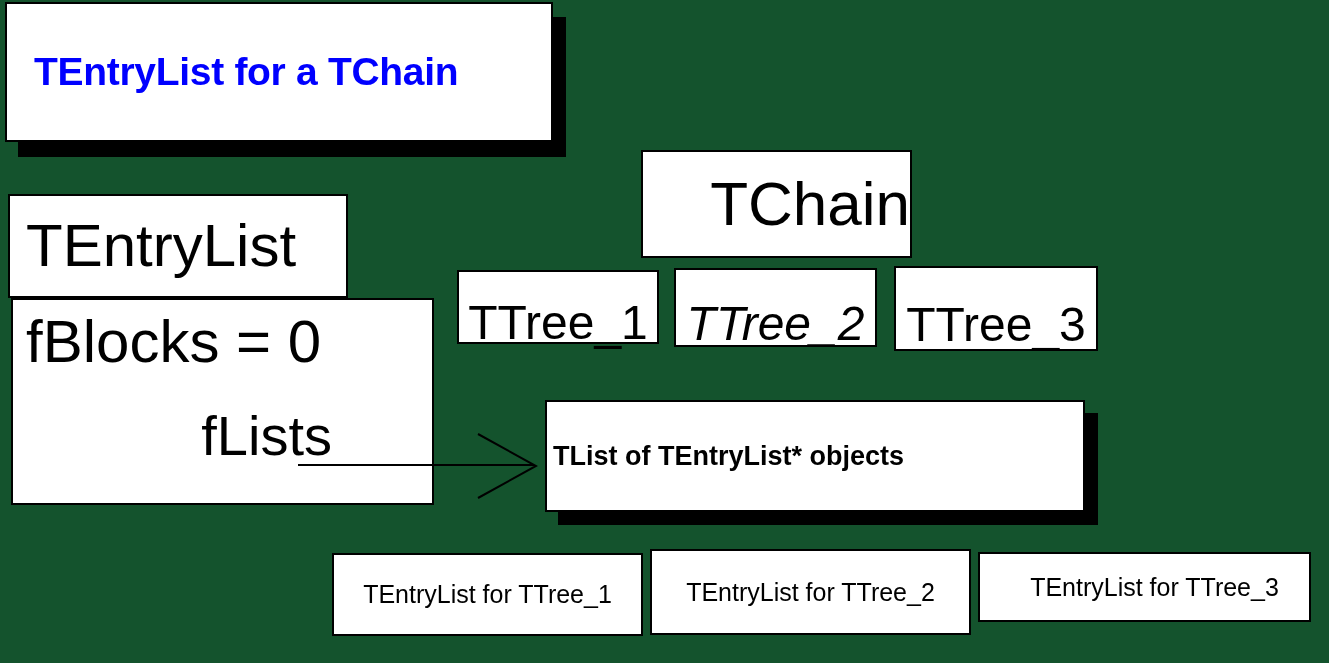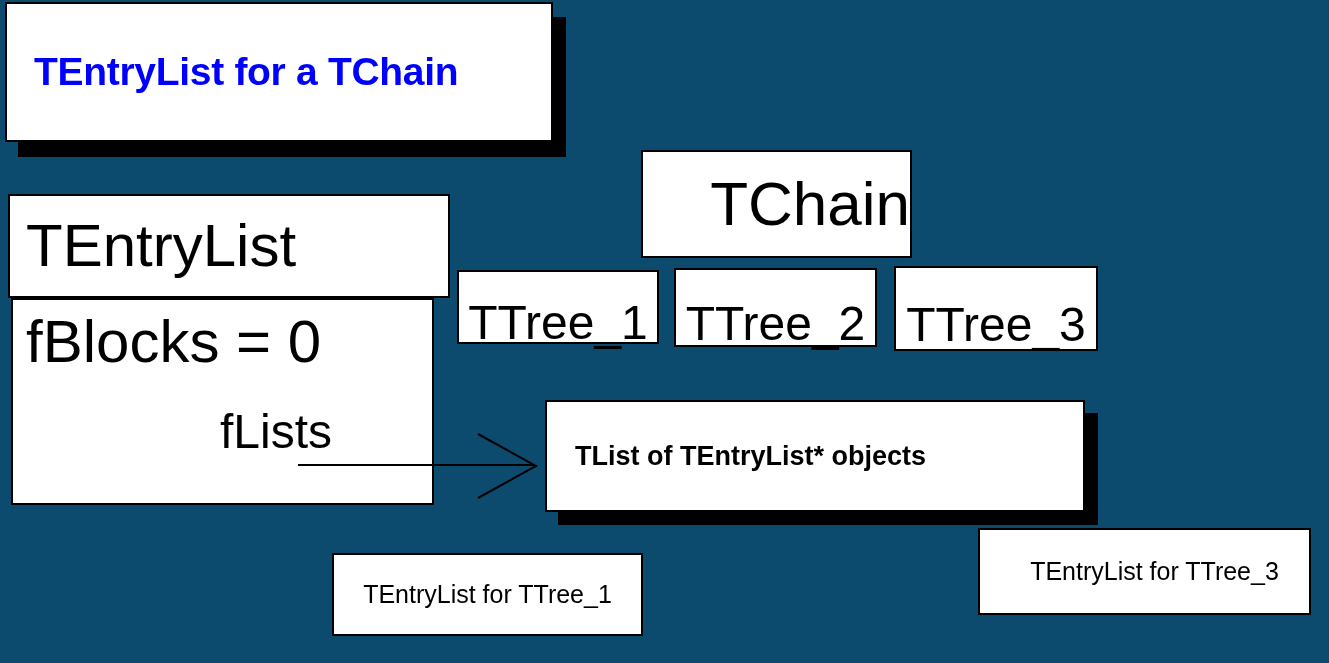--- a/index.html
+++ b/index.html
@@ -11,21 +11,21 @@
     width: 1329px;
     height: 663px;
     overflow: hidden;
     font-family: "Liberation Sans", sans-serif;
     color: #000000;
   }
   #canvas {
     position: relative;
     width: 1329px;
     height: 663px;
-    background: #0c4a6e;
+    background: #14532d;
   }
   .shadow {
     position: absolute;
     background: #000000;
     z-index: 1;
   }
   .box {
     position: absolute;
     background: #ffffff;
     border: 2px solid #000000;
@@ -54,21 +54,21 @@
     left: 18px;
     top: 17px;
     width: 548px;
     height: 140px;
   }
 
   
   #entrylist-header {
     left: 8px;
     top: 194px;
-    width: 442px;
+    width: 340px;
     height: 104px;
     padding-left: 16px;
   }
   #entrylist-header-text {
     font-size: 60px;
     line-height: 1;
     white-space: nowrap;
   }
   #entrylist-body {
     left: 11px;
@@ -83,21 +83,21 @@
     left: 13px;
     top: 12px;
     font-size: 60px;
     line-height: 1;
     white-space: nowrap;
   }
   #flists-text {
     position: absolute;
     right: 100px;
     top: 108px;
-    font-size: 48px;
+    font-size: 56px;
     line-height: 1;
     white-space: nowrap;
   }
 
   
   #connector-line {
     position: absolute;
     left: 298px;
     top: 464px;
     width: 236px;
@@ -132,55 +132,55 @@
   .ttree-box {
     justify-content: center;
   }
   .ttree-text {
     font-size: 48px;
     line-height: 1;
     white-space: nowrap;
     margin-top: 32px;
   }
   #ttree-box-0 { left: 457px; top: 270px; width: 202px; height: 74px; }
-  #ttree-box-1 { left: 674px; top: 268px; width: 203px; height: 79px; }
+  #ttree-box-1 { left: 674px; top: 268px; width: 203px; height: 79px; font-style: italic; }
   #ttree-box-2 { left: 894px; top: 266px; width: 204px; height: 85px; }
 
   
   #tlist-shadow {
     left: 558px;
     top: 413px;
     width: 540px;
     height: 112px;
   }
   #tlist-box {
     left: 545px;
     top: 400px;
     width: 540px;
     height: 112px;
-    padding-left: 28px;
+    padding-left: 6px;
   }
   #tlist-text {
     font-size: 27px;
     font-weight: bold;
     white-space: nowrap;
   }
 
   
   .bottom-box {
     justify-content: center;
   }
   .bottom-text {
     font-size: 25px;
     font-weight: normal;
     white-space: nowrap;
   }
   #bottom-box-0 { left: 332px; top: 553px; width: 311px; height: 83px; }
   #bottom-box-1 { left: 650px; top: 549px; width: 321px; height: 86px; }
-  #bottom-box-2 { left: 978px; top: 528px; width: 333px; height: 87px; padding-left: 20px; }
+  #bottom-box-2 { left: 978px; top: 552px; width: 333px; height: 70px; padding-left: 20px; }
 </style>
 </head>
 <body>
 
 <div id="canvas">
 
   <div class="shadow" id="title-shadow"></div>
   <div class="box" id="title-box">
     <span id="title-text">TEntryList for a TChain</span>
   </div>
@@ -214,17 +214,20 @@
   </div>
 
   <div class="shadow" id="tlist-shadow"></div>
   <div class="box" id="tlist-box">
     <span id="tlist-text">TList of TEntryList* objects</span>
   </div>
 
   <div class="box bottom-box" id="bottom-box-0">
     <span class="bottom-text">TEntryList for TTree_1</span>
   </div>
+  <div class="box bottom-box" id="bottom-box-1">
+    <span class="bottom-text">TEntryList for TTree_2</span>
+  </div>
   <div class="box bottom-box" id="bottom-box-2">
     <span class="bottom-text">TEntryList for TTree_3</span>
   </div>
 
 </div>
 
 </body></html>

